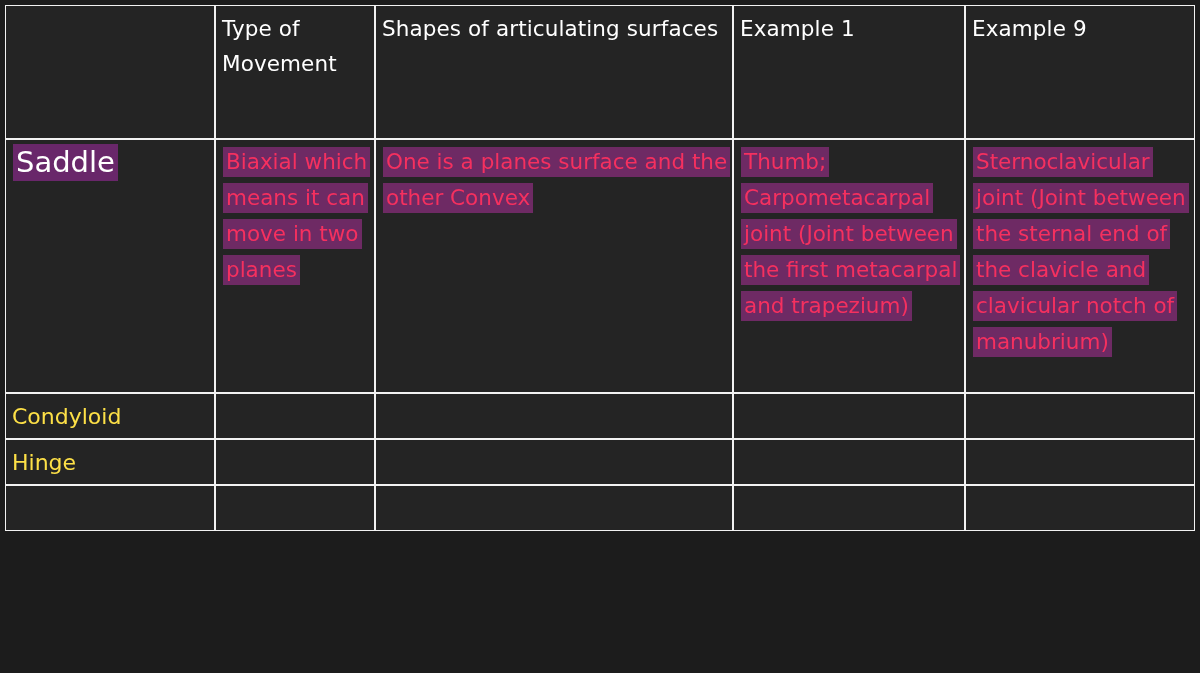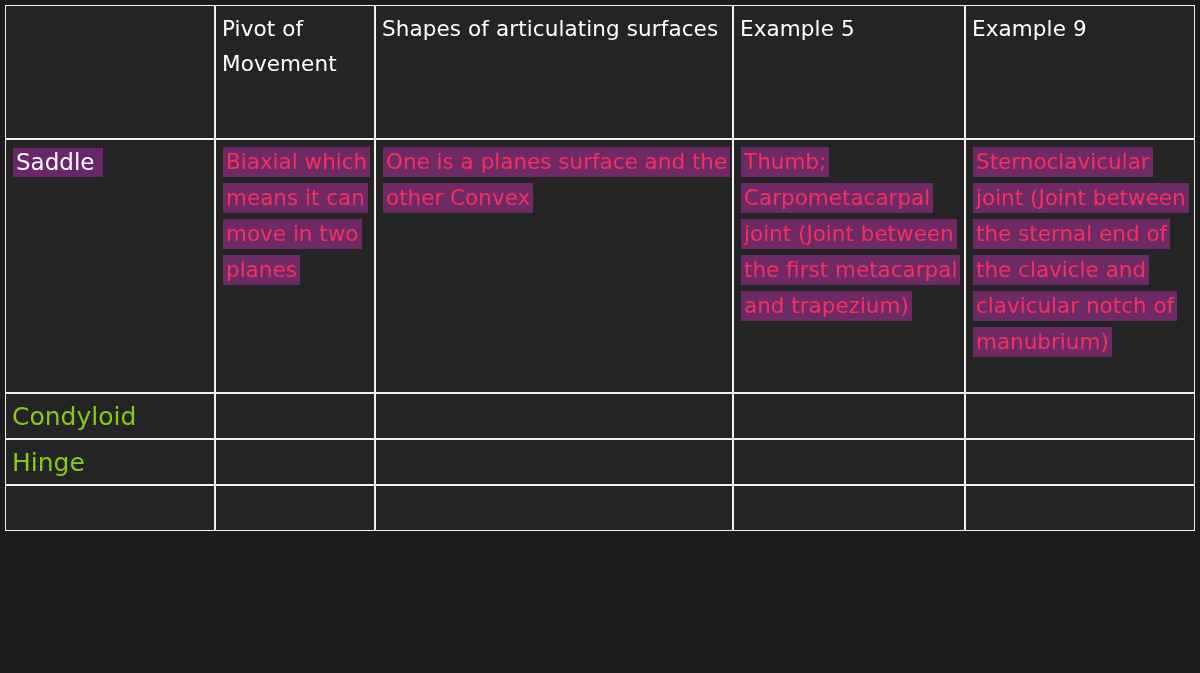--- a/index.html
+++ b/index.html
@@ -64,23 +64,23 @@
     font-weight: 400;
   }
 
   
   tr.saddle-row td { height: 254px; }
 
   .hl-white {
     display: inline;
     background: #69276a;
     color: #ffffff;
-    font-size: 23px;
+    font-size: 29px;
     line-height: 33px;
-    padding: 1px 9px 2px 3px;
+    padding: 1px 3px 2px 3px;
     box-decoration-break: clone;
     -webkit-box-decoration-break: clone;
   }
 
   .hl-pink {
     display: inline;
     background: #6e2a64;
     color: #f5305f;
     font-size: 21.5px;
     line-height: 36px;
@@ -91,22 +91,22 @@
   }
 
   .saddle-cell .cell-inner { padding-top: 4px; padding-left: 7px; }
   .saddle-label .cell-inner { padding-top: 6px; padding-left: 7px; }
 
   
   tr.plain-row td { height: 46px; }
   tr.blank-row td { height: 46px; }
 
   .row-label {
-    color: #84cc16;
-    font-size: 25px;
+    color: #fde047;
+    font-size: 22px;
     line-height: 30px;
     display: block;
     padding-top: 3px;
   }
 
   .empty { display: block; }
 </style>
 </head>
 <body>
 
@@ -123,31 +123,31 @@
     <tbody>
 
       <tr class="header-row">
         <td>
           <div class="cell-inner">
             <span class="hdr-text"></span>
           </div>
         </td>
         <td>
           <div class="cell-inner">
-            <span class="hdr-text">Pivot of Movement</span>
+            <span class="hdr-text">Type of Movement</span>
           </div>
         </td>
         <td>
           <div class="cell-inner">
             <span class="hdr-text">Shapes of articulating surfaces</span>
           </div>
         </td>
         <td>
           <div class="cell-inner">
-            <span class="hdr-text">Example 5</span>
+            <span class="hdr-text">Example 1</span>
           </div>
         </td>
         <td>
           <div class="cell-inner">
             <span class="hdr-text">Example 9</span>
           </div>
         </td>
       </tr>
 
       <tr class="saddle-row">

